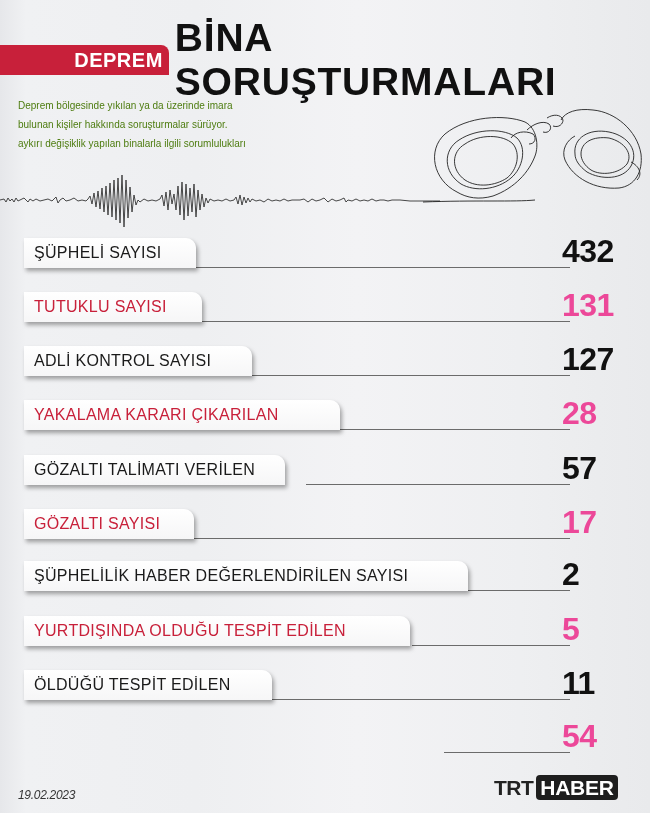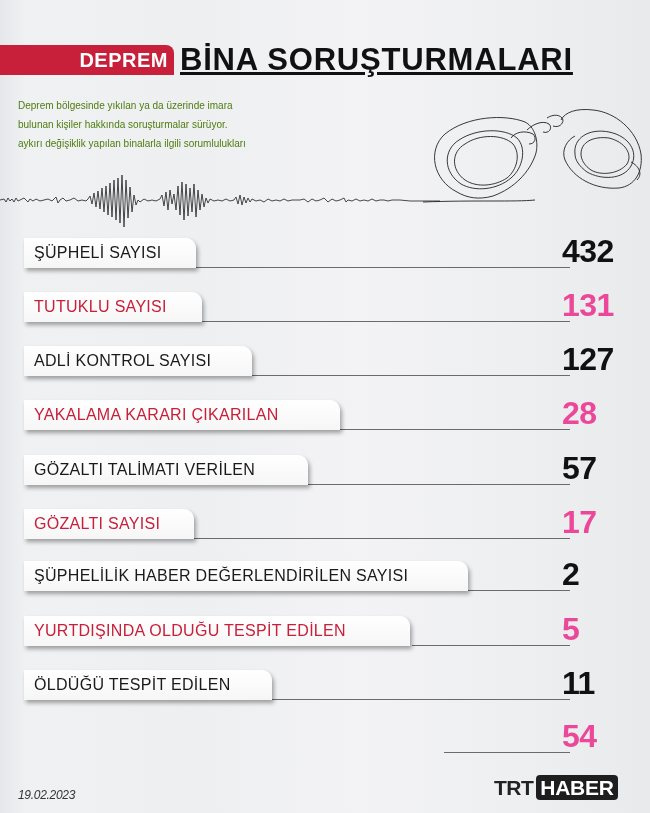--- a/index.html
+++ b/index.html
@@ -9,21 +9,21 @@
     font-family: "Liberation Sans", sans-serif;
     color: #111;
   }
   .title-row { position: absolute; top: 41px; left: 0; height: 38px; display: flex; align-items: center; }
   .title-tab {
     background: #c8203a; color: #fff; height: 30px; width: 174px;
     border-radius: 0 8px 0 0; display: flex; align-items: center; justify-content: flex-end;
     padding-right: 6px; box-sizing: border-box;
     font-weight: bold; font-size: 20px; letter-spacing: 0.5px;
   }
-  .title-rest { margin-left: 6px; font-weight: bold; font-size: 31px; letter-spacing: 0.8px; color: #111; text-decoration: underline; }
+  .title-rest { margin-left: 6px; font-weight: bold; font-size: 39px; letter-spacing: 0.8px; color: #111; }
   .subtitle {
     position: absolute; top: 96px; left: 18px; width: 420px;
     font-size: 10px; line-height: 19px; color: #4d7c0f;
   }
   .wave { position: absolute; top: 160px; left: 0; width: 440px; height: 80px; }
   .cuffs { position: absolute; top: 100px; left: 415px; width: 235px; height: 110px; }
   .rows { position: absolute; left: 0; top: 0; width: 650px; }
   .row { position: absolute; left: 0; width: 650px; height: 40px; }
   .label-box {
     position: absolute; left: 24px; top: 0; height: 30px;
@@ -105,21 +105,21 @@
     <div class="label-box black" style="width:228px">ADLİ KONTROL SAYISI</div>
     <div class="value black" style="left:562px">127</div>
   </div>
   <div class="row" style="top:400px">
     <div class="rule" style="left:338px;width:232px"></div>
     <div class="label-box red" style="width:316px">YAKALAMA KARARI ÇIKARILAN</div>
     <div class="value red" style="left:562px">28</div>
   </div>
   <div class="row" style="top:455px">
     <div class="rule" style="left:306px;width:264px"></div>
-    <div class="label-box black" style="width:284px">GÖZALTI TALİMATI VERİLEN</div>
+    <div class="label-box black" style="width:261px">GÖZALTI TALİMATI VERİLEN</div>
     <div class="value black" style="left:562px">57</div>
   </div>
   <div class="row" style="top:509px">
     <div class="rule" style="left:194px;width:376px"></div>
     <div class="label-box red" style="width:170px">GÖZALTI SAYISI</div>
     <div class="value red" style="left:562px">17</div>
   </div>
   <div class="row" style="top:561px">
     <div class="rule" style="left:468px;width:102px"></div>
     <div class="label-box black" style="width:444px">ŞÜPHELİLİK HABER DEĞERLENDİRİLEN SAYISI</div>

